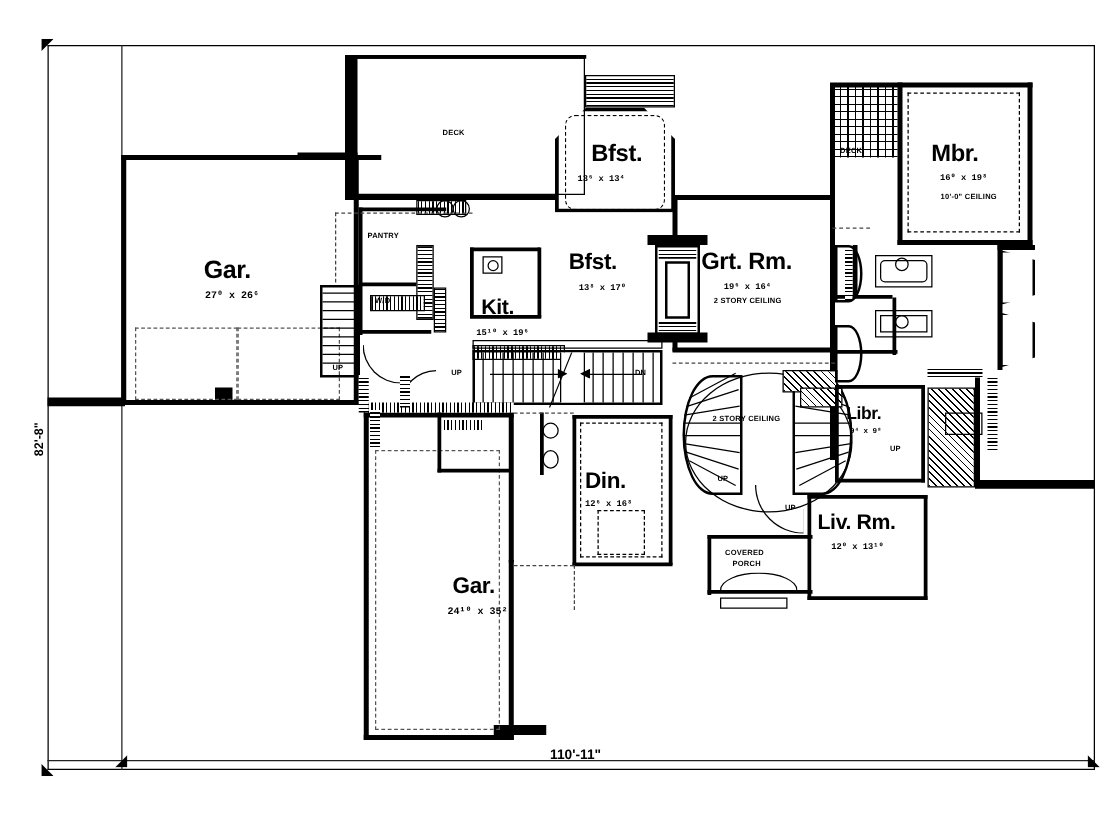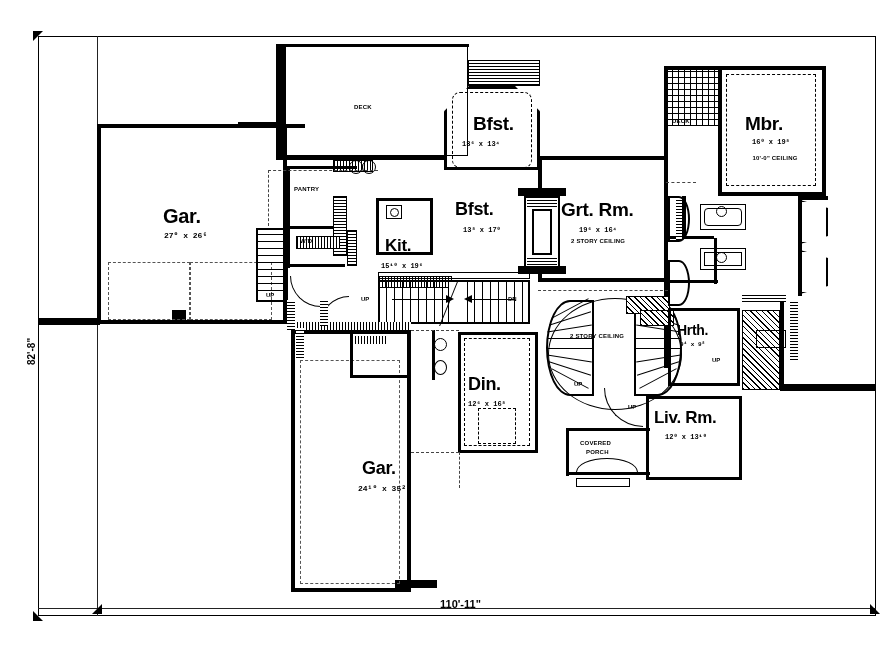--- a/index.html
+++ b/index.html
@@ -291,21 +291,21 @@
   <div class="wall" style="left:646px;top:396px;width:96px;height:3px;"></div>
   <div class="wall" style="left:739px;top:396px;width:3px;height:84px;"></div>
   <div class="wall" style="left:646px;top:477px;width:96px;height:3px;"></div>
   <div class="rmname" style="left:654px;top:408px;font-size:17px;">Liv. Rm.</div>
   <div class="rmdim" style="left:665px;top:433px;font-size:7px;">12⁰ x 13¹⁰</div>
 
   <div class="wall" style="left:668px;top:308px;width:3px;height:78px;"></div>
   <div class="wall" style="left:668px;top:308px;width:72px;height:3px;"></div>
   <div class="wall" style="left:737px;top:308px;width:3px;height:78px;"></div>
   <div class="wall" style="left:668px;top:383px;width:72px;height:3px;"></div>
-  <div class="rmname" style="left:677px;top:322px;font-size:14px;">Hrth.</div>
+  <div class="rmname" style="left:677px;top:322px;font-size:14px;">Libr.</div>
   <div class="rmdim" style="left:680px;top:341px;font-size:6px;">9⁴ x 9⁸</div>
   <div class="tinylabel" style="left:712px;top:357px;">UP</div>
 
   <div class="wall" style="left:780px;top:296px;width:4px;height:92px;"></div>
   <div class="wall" style="left:780px;top:384px;width:96px;height:7px;"></div>
   <div class="abs hatchd" style="left:742px;top:310px;width:38px;height:80px;border:1px solid #000;box-sizing:border-box;"></div>
   <div class="wallthin" style="left:756px;top:330px;width:30px;height:18px;"></div>
 
   <div class="wall" style="left:566px;top:428px;width:84px;height:3px;"></div>
   <div class="wall" style="left:566px;top:428px;width:3px;height:48px;"></div>

